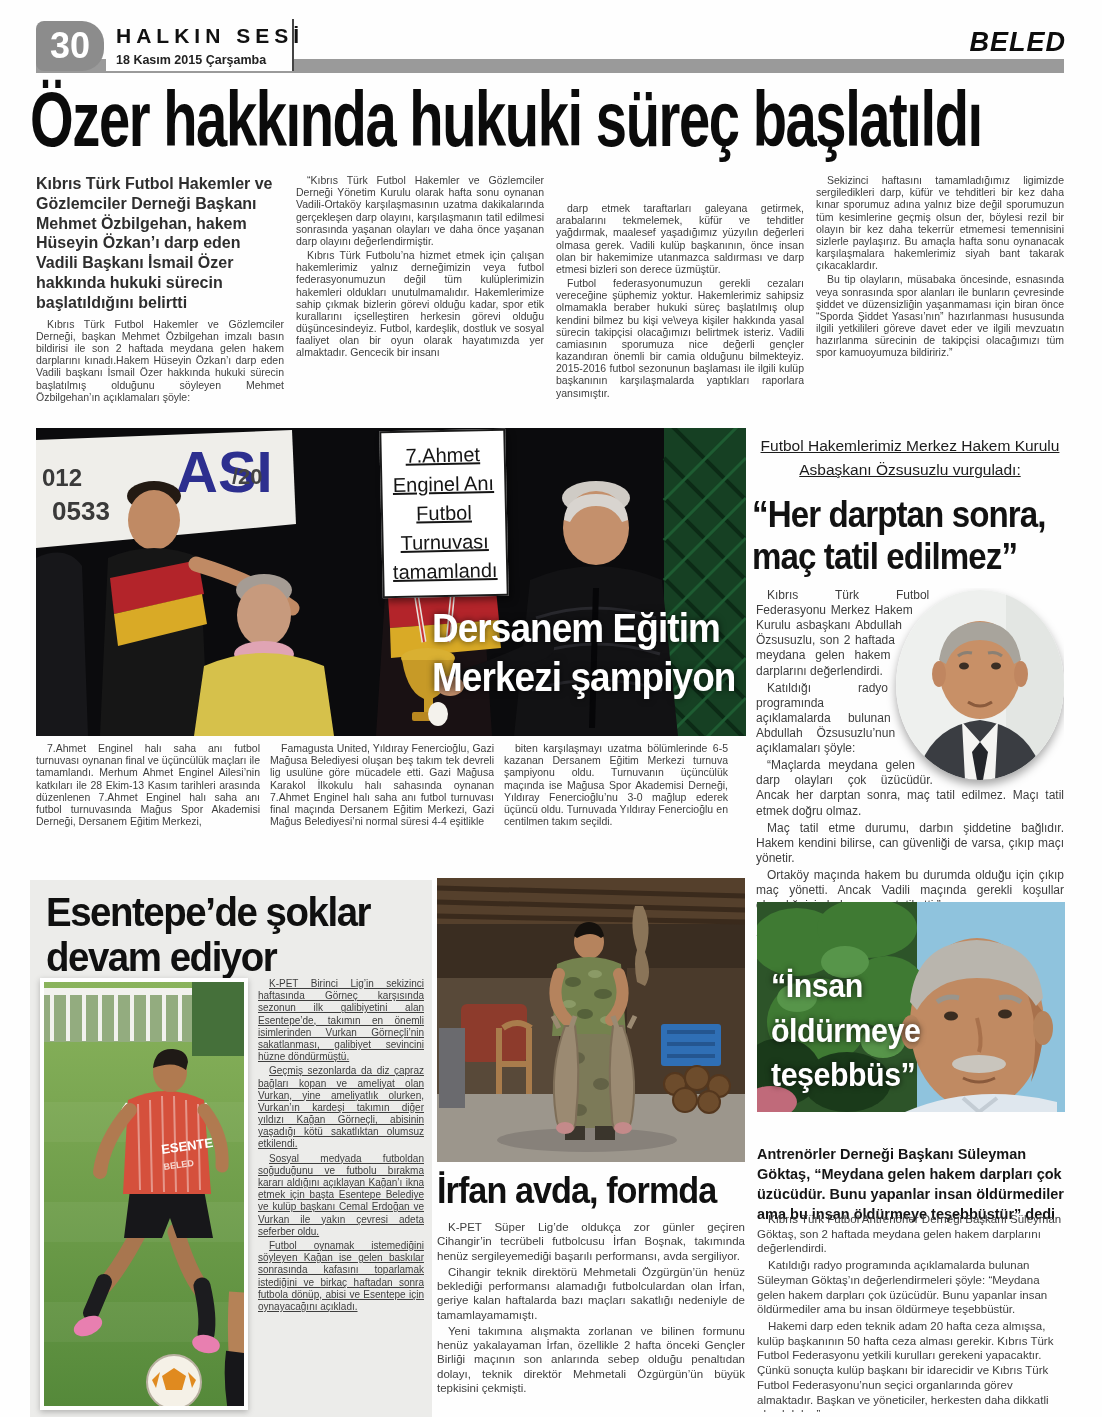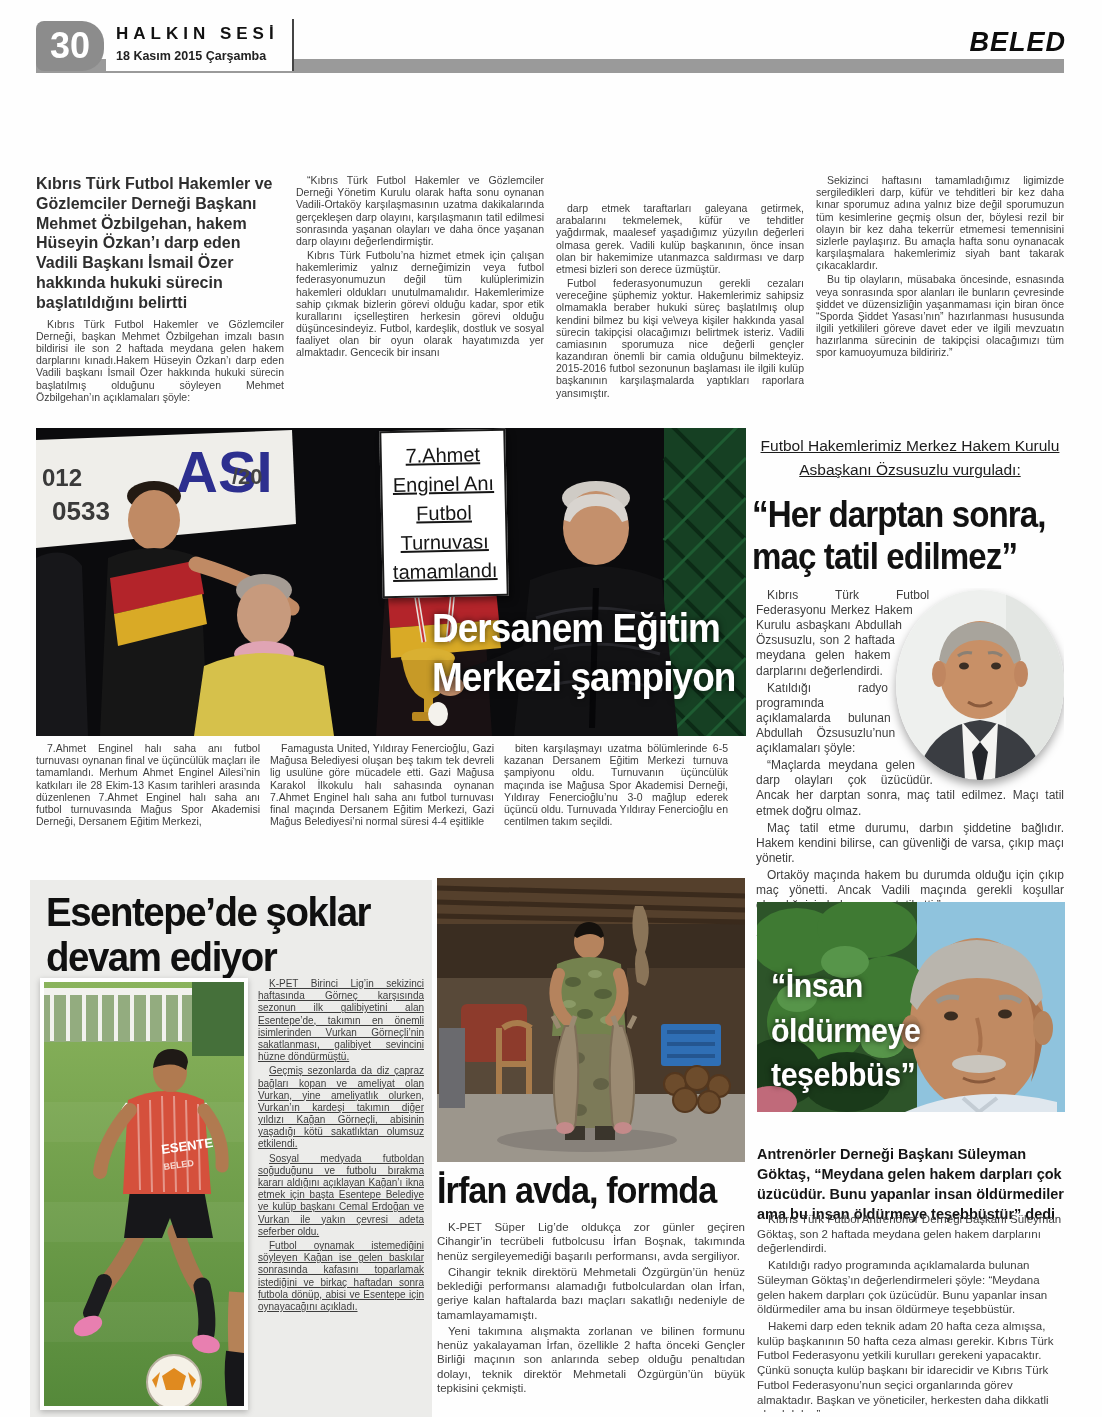--- a/index.html
+++ b/index.html
@@ -7,21 +7,21 @@
         font-family:"Liberation Sans",sans-serif;color:#3e3e3e;margin:0 auto;}
   .abs{position:absolute;}
   p{margin:0 0 2px 0;text-indent:11px;}
   .just{text-align:justify;}
   
   .hdr-bar{left:36px;top:59px;width:1028px;height:14px;background:#9a9a9a;}
   .hdr-pagenum{left:36px;top:21px;width:68px;height:50px;background:#8c8c8c;border-radius:8px 22px 22px 8px;
      color:#fff;font-size:36px;font-weight:bold;display:flex;align-items:center;justify-content:center;}
   .hdr-masthead{left:106px;top:19px;width:188px;height:52px;background:#fefefe;border-right:2px solid #444;
      padding:5px 8px 0 10px;box-sizing:border-box;}
-  .mast-title{font-size:17px;font-weight:bold;letter-spacing:5px;color:#111;white-space:nowrap;}
+  .mast-title{font-size:21px;font-weight:bold;letter-spacing:5px;color:#111;white-space:nowrap;}
   .mast-date{font-size:12.5px;font-weight:bold;color:#222;margin-top:5px;}
   .hdr-section{right:36px;top:27px;font-size:27px;font-weight:bold;font-style:italic;letter-spacing:1px;color:#0d0d0d;}
   
   .main-headline{left:30px;top:74px;width:1050px;height:94px;}
   .main-headline span{display:inline-block;font-size:78px;font-weight:bold;letter-spacing:-2px;
      transform:scaleX(.72);transform-origin:0 0;white-space:nowrap;color:#0b0b0b;}
   
   .col{top:174px;width:248px;height:248px;overflow:hidden;font-size:10.5px;line-height:1.16;}
   .c1{left:36px;} .c2{left:296px;} .c3{left:556px;margin-top:28px;} .c4{left:816px;}
   .lead{font-size:16px;line-height:1.24;font-weight:bold;color:#2e2e2e;text-indent:0;margin-bottom:5px;}
@@ -74,20 +74,21 @@
   <div class="abs hdr-bar"></div>
   <div class="abs hdr-pagenum">
       <span>30</span>
     </div>
   <div class="abs hdr-masthead">
     <div class="mast-title">HALKIN SESİ</div>
     <div class="mast-date">18 Kasım 2015 Çarşamba</div>
   </div>
   <div class="abs hdr-section">BELED</div>
 
+  <h1 class="abs main-headline" style="margin:0"><span>Özer hakkında hukuki süreç başlatıldı</span></h1>
 
   <div class="abs col c1">
     <p class="lead">Kıbrıs Türk Futbol Hakemler ve Gözlemciler Derneği Başkanı Mehmet Özbilgehan, hakem Hüseyin Özkan’ı darp eden Vadili Başkanı İsmail Özer hakkında hukuki sürecin başlatıldığını belirtti</p>
     <p class="just">Kıbrıs Türk Futbol Hakemler ve Gözlemciler Derneği, başkan Mehmet Özbilgehan imzalı basın bildirisi ile son 2 haftada meydana gelen hakem darplarını kınadı.Hakem Hüseyin Özkan’ı darp eden Vadili başkanı İsmail Özer hakkında hukuki sürecin başlatılmış olduğunu söyleyen Mehmet Özbilgehan’ın açıklamaları şöyle:</p>
   </div>
   <div class="abs col c2 just">
     <p>“Kıbrıs Türk Futbol Hakemler ve Gözlemciler Derneği Yönetim Kurulu olarak hafta sonu oynanan Vadili-Ortaköy karşılaşmasının uzatma dakikalarında gerçekleşen darp olayını, karşılaşmanın tatil edilmesi sonrasında yaşanan olayları  ve daha önce yaşanan darp olayını değerlendirmiştir.</p>
     <p>Kıbrıs Türk Futbolu’na hizmet etmek için çalışan hakemlerimiz yalnız derneğimizin veya futbol federasyonumuzun değil  tüm kulüplerimizin hakemleri oldukları unutulmamalıdır. Hakemlerimize sahip çıkmak bizlerin görevi olduğu kadar, spor etik kurallarını içselleştiren herkesin görevi olduğu düşüncesindeyiz. Futbol, kardeşlik, dostluk ve sosyal faaliyet olan bir oyun  olarak hayatımızda yer almaktadır. Gencecik bir insanı</p>
   </div>
   <div class="abs col c3 just">

